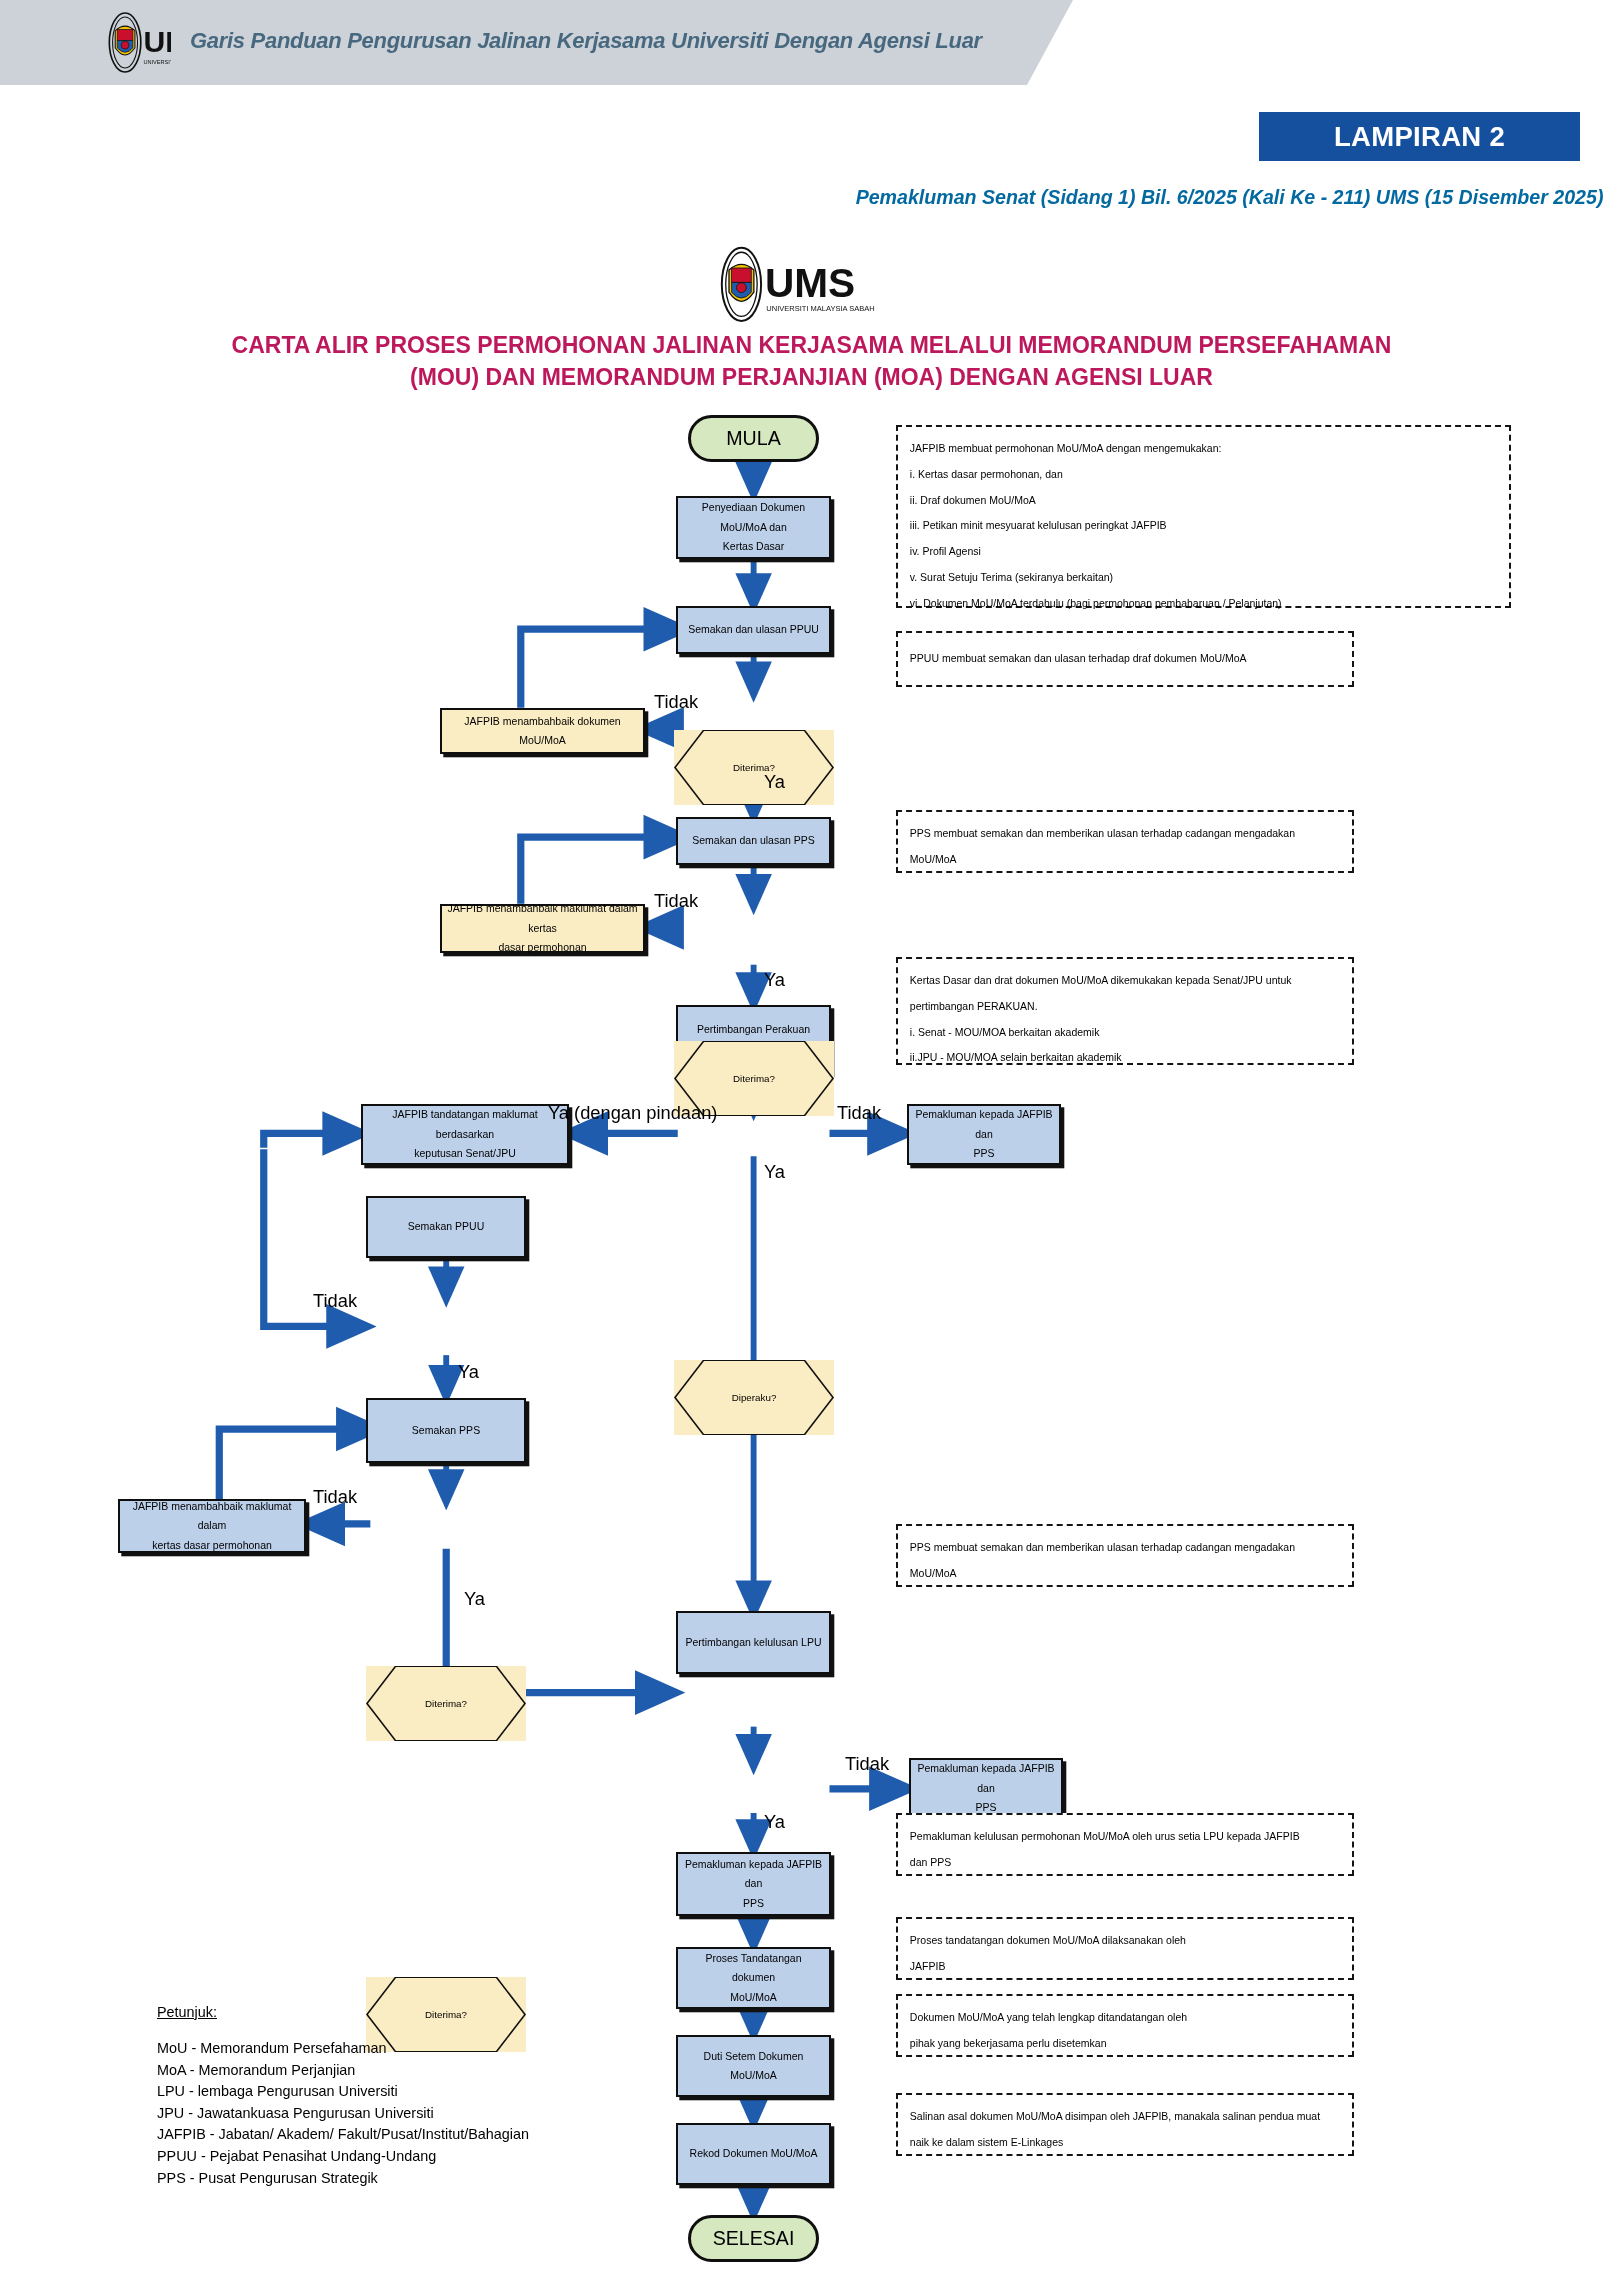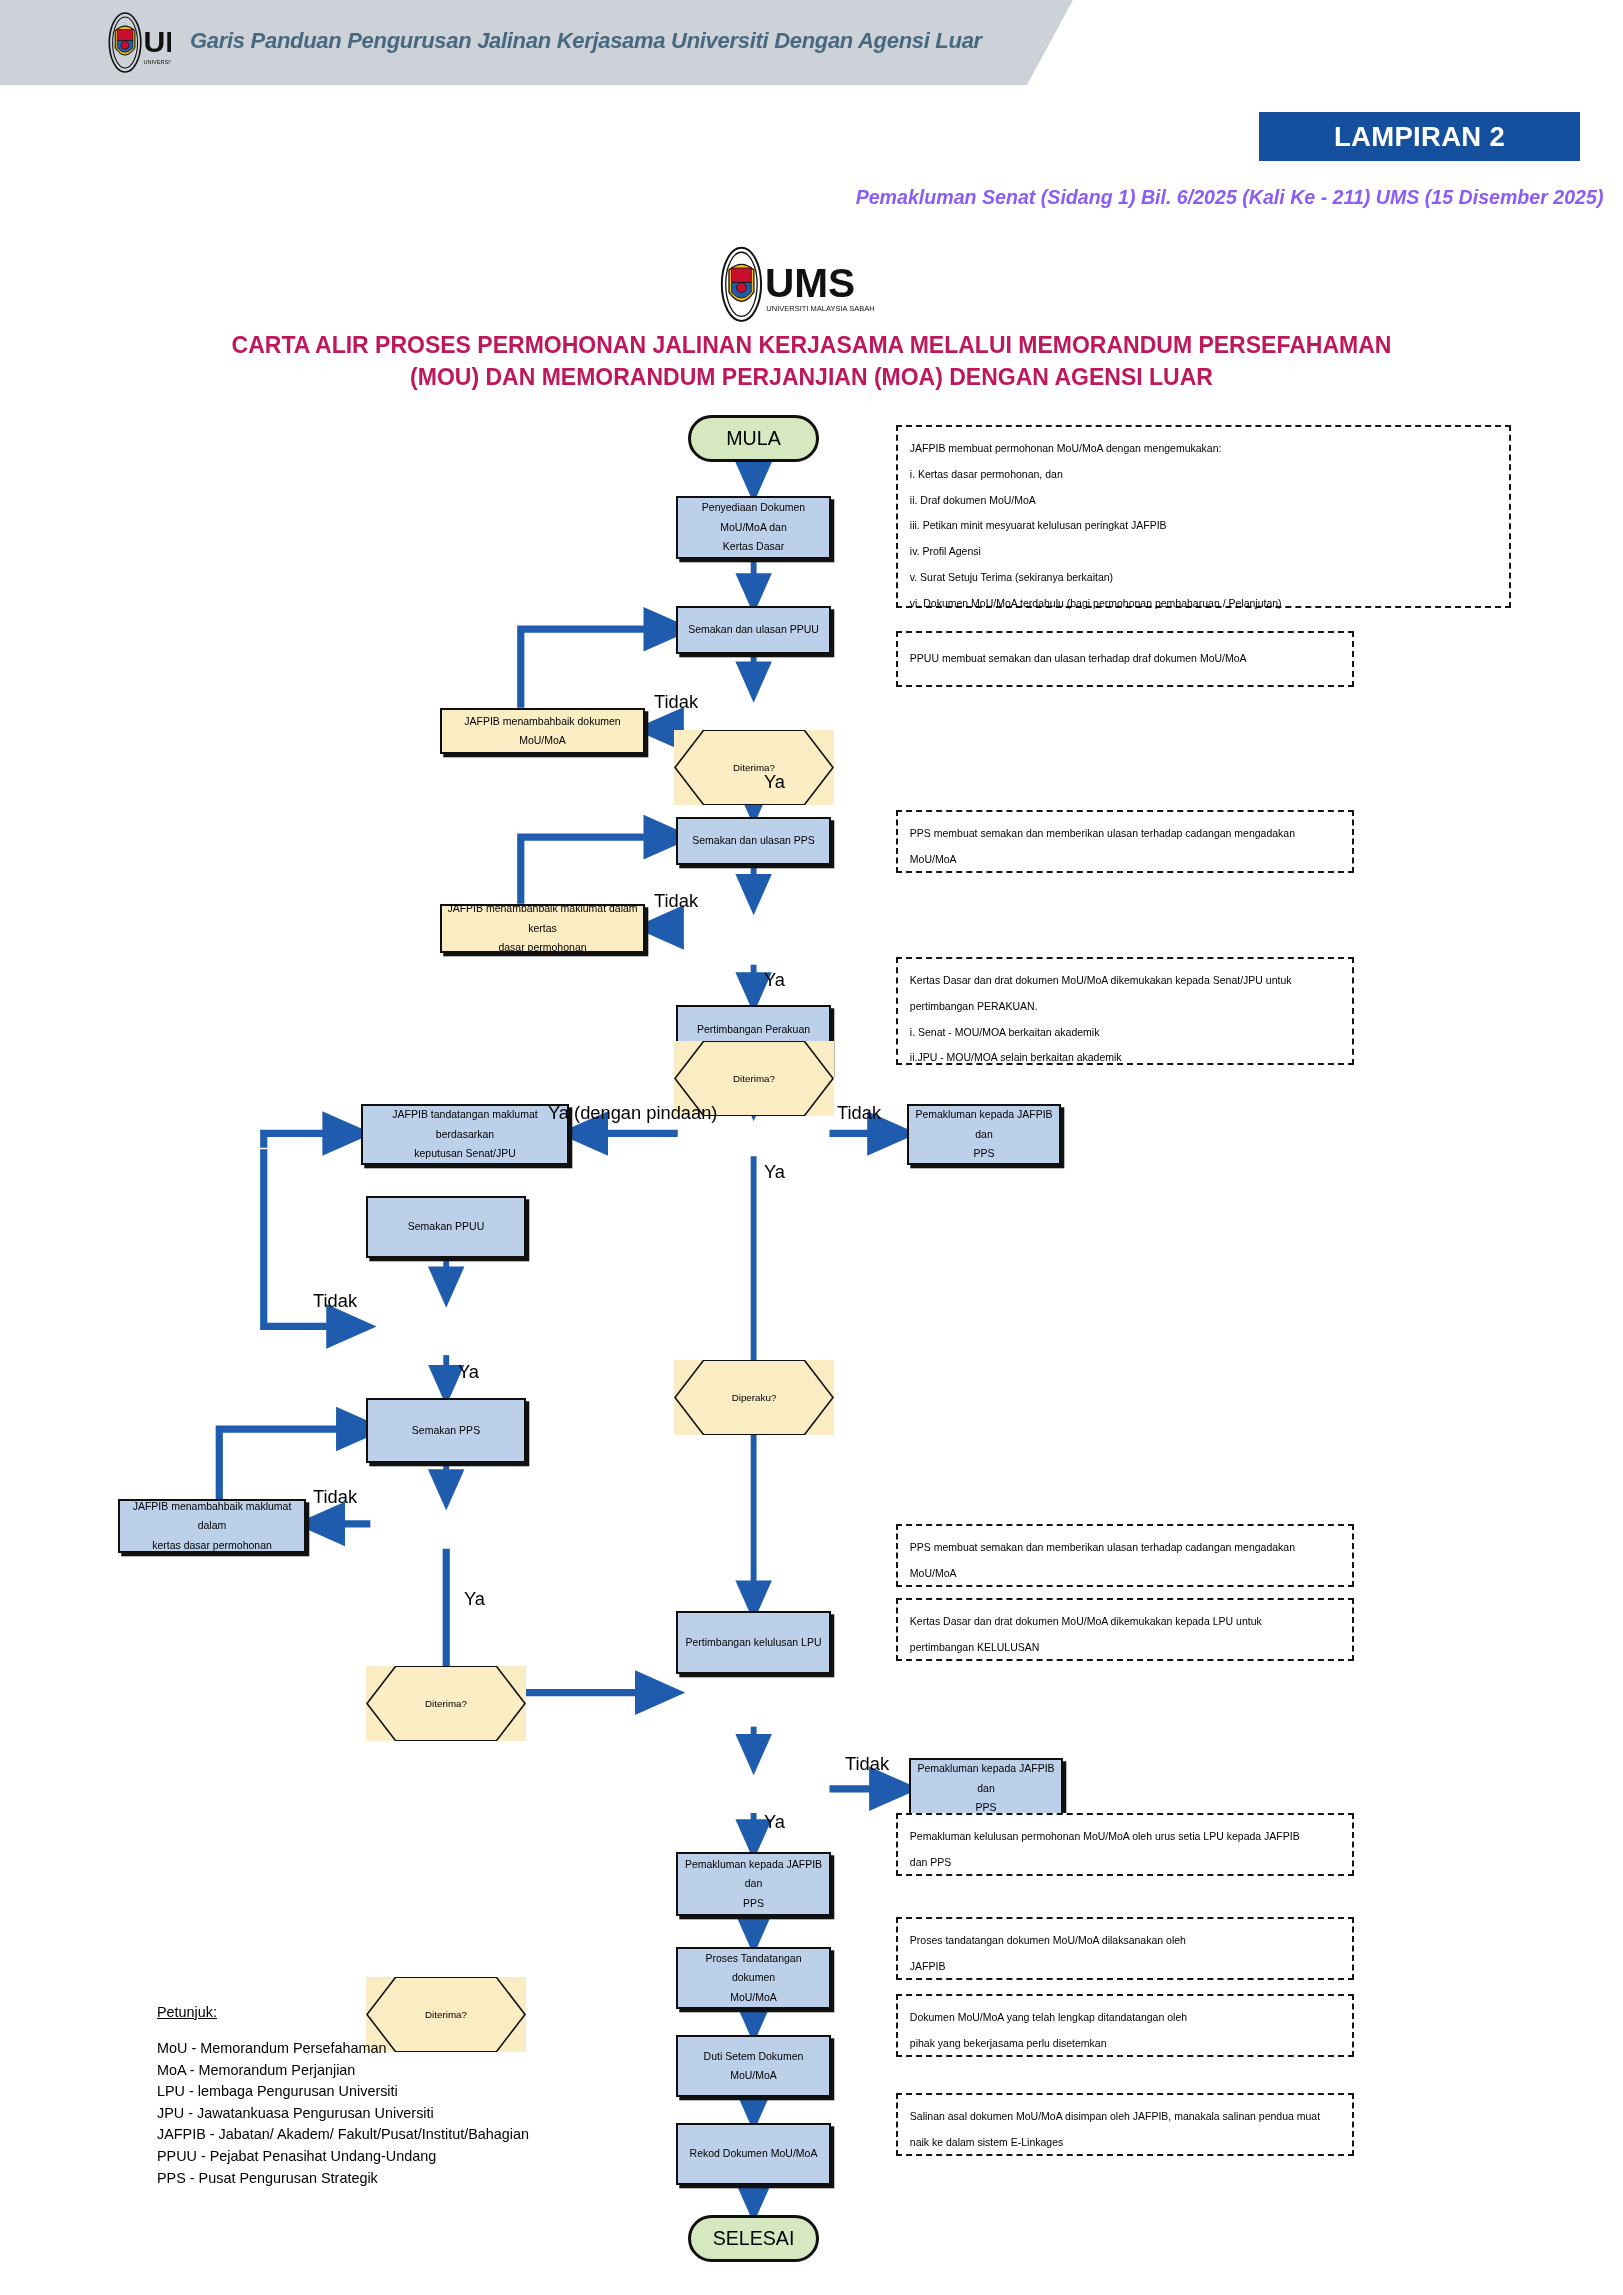--- a/index.html
+++ b/index.html
@@ -27,21 +27,21 @@
 
   
   #lampiran-badge{
     position:absolute; left:1259px; top:112px; width:321px; height:49px;
     background:#15509e; color:#fff;
     display:flex; align-items:center; justify-content:center;
     font-size:27.5px; font-weight:bold; letter-spacing:0.3px;
   }
   #senat-line{
     position:absolute; right:19.6px; top:186px;
-    font-size:19.6px; font-weight:bold; font-style:italic; color:#8b5cf6;
+    font-size:19.6px; font-weight:bold; font-style:italic; color:#0369a1;
     white-space:nowrap;
   }
 
   
   #center-logo{ position:absolute; left:710px; top:245px; width:203px; height:82px; }
   #doc-title{
     position:absolute; left:0; top:330px; width:1623px;
     text-align:center; font-size:23px; font-weight:bold; color:#be185d;
     line-height:1.38;
   }
@@ -394,24 +394,20 @@
   <span class="nl">pertimbangan PERAKUAN.</span>
   <span class="nl">i. Senat - MOU/MOA berkaitan akademik</span>
   <span class="nl">ii.JPU - MOU/MOA selain berkaitan akademik</span>
 </div>
 
 <div class="note" style="left:896px; top:1524px; width:458px; height:63px; font-size:10.5px;">
   <span class="nl">PPS membuat semakan dan memberikan ulasan terhadap cadangan mengadakan</span>
   <span class="nl">MoU/MoA</span>
 </div>
 
-<div class="note" style="left:896px; top:1598px; width:458px; height:63px; font-size:10.5px;">
-  <span class="nl">Kertas Dasar dan drat dokumen MoU/MoA dikemukakan kepada LPU untuk</span>
-  <span class="nl">pertimbangan KELULUSAN</span>
-</div>
 
 <div class="note" style="left:896px; top:1813px; width:458px; height:63px; font-size:10.5px;">
   <span class="nl">Pemakluman kelulusan permohonan MoU/MoA oleh urus setia LPU kepada JAFPIB</span>
   <span class="nl">dan PPS</span>
 </div>
 
 <div class="note" style="left:896px; top:1917px; width:458px; height:63px; font-size:10.5px;">
   <span class="nl">Proses tandatangan dokumen MoU/MoA dilaksanakan oleh</span>
   <span class="nl">JAFPIB</span>
 </div>

